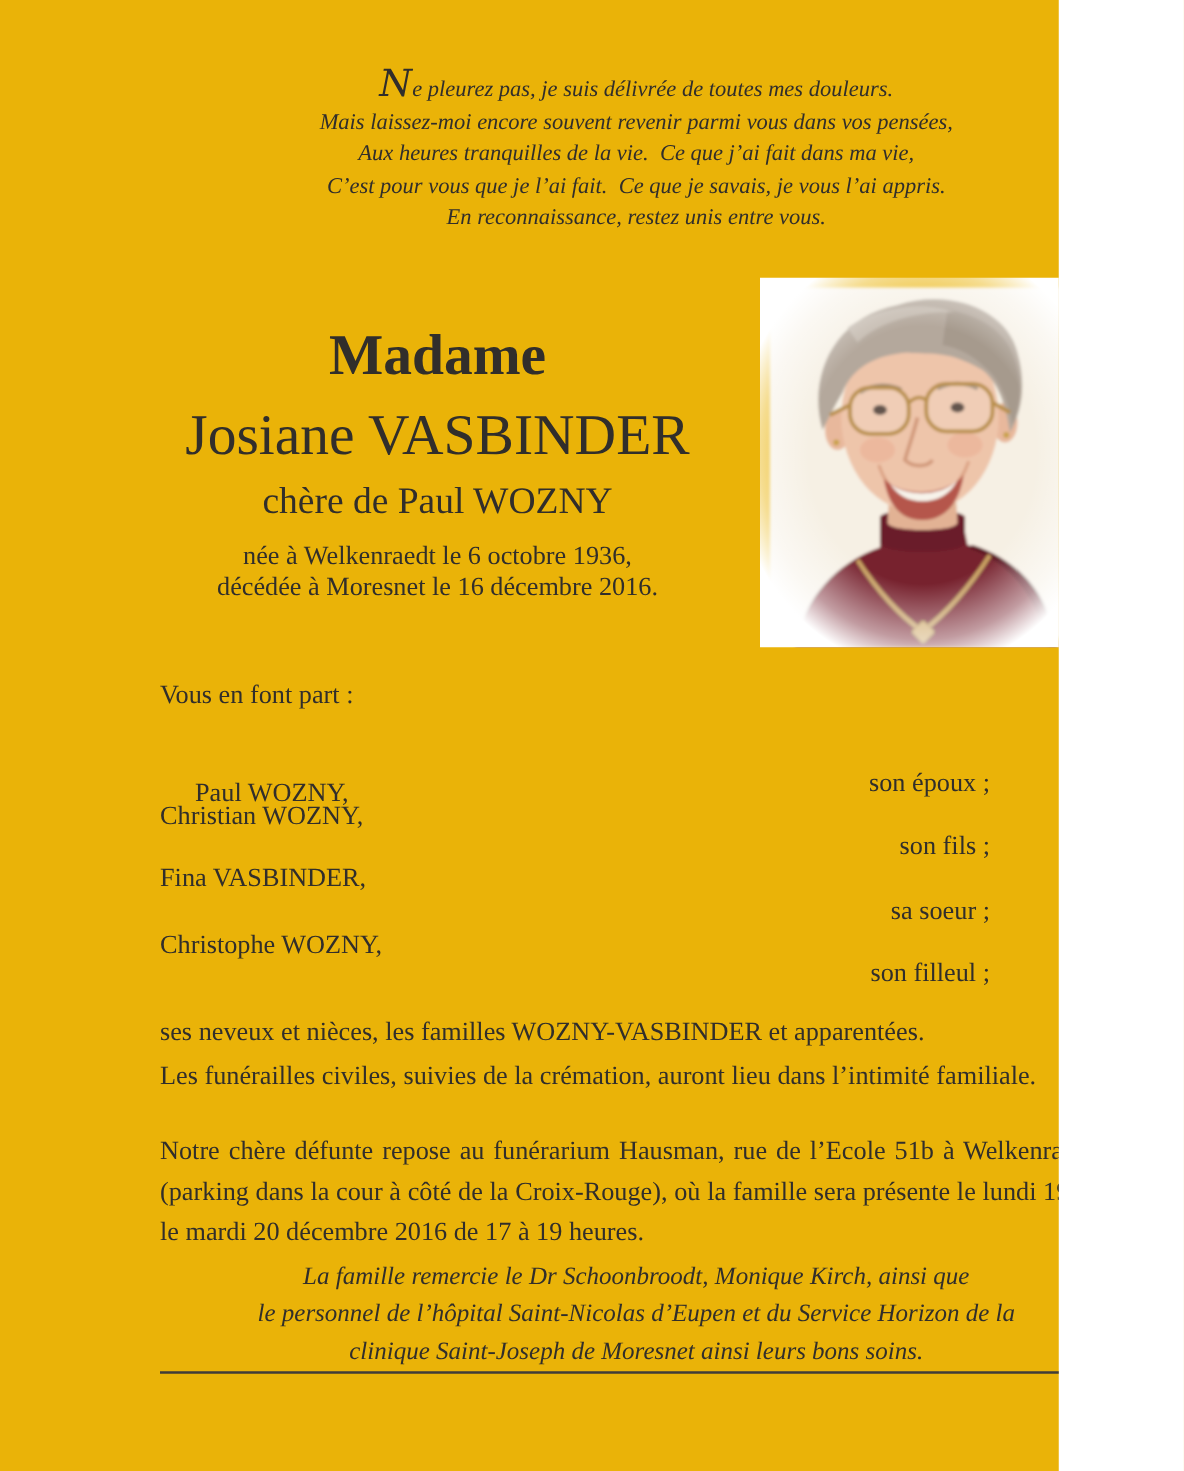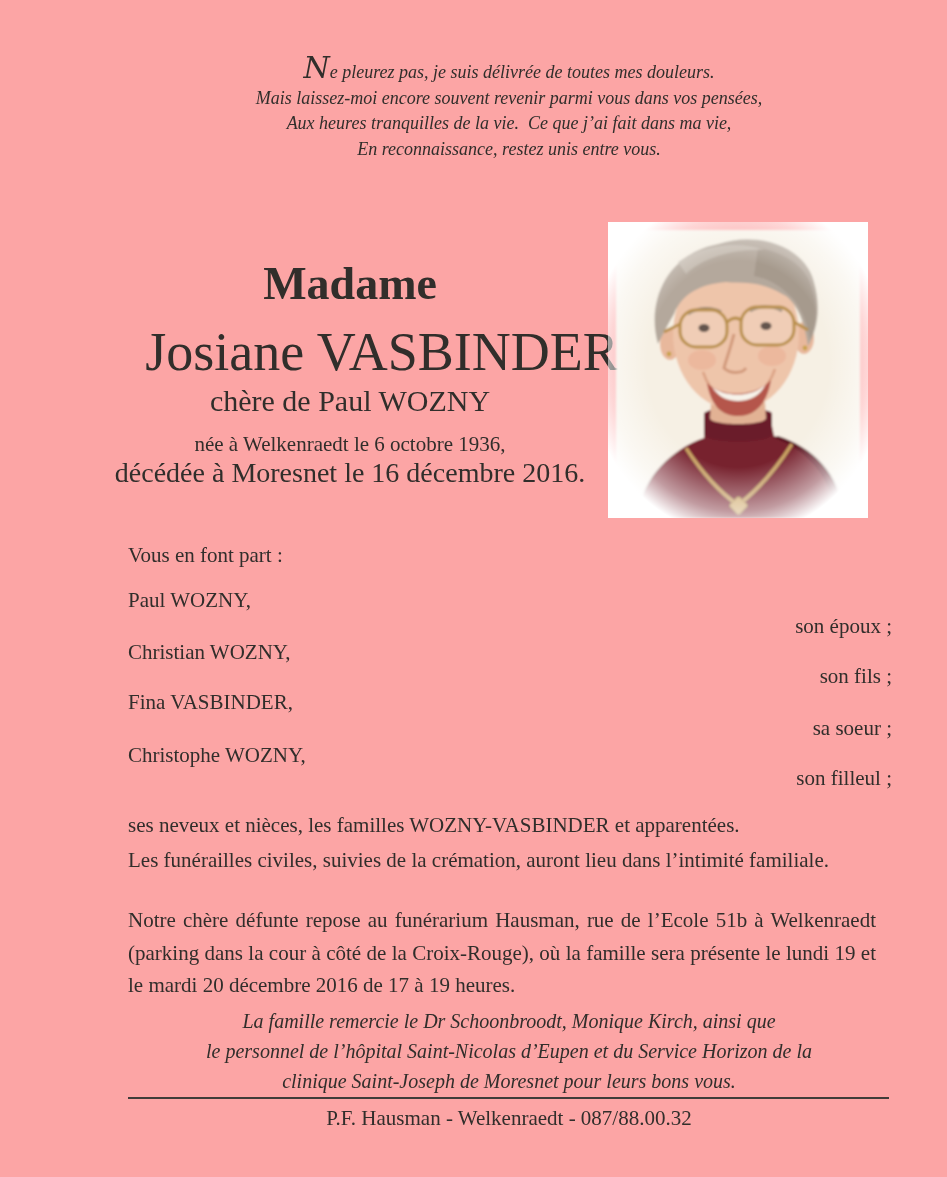--- a/index.html
+++ b/index.html
@@ -1,48 +1,48 @@
 <!DOCTYPE html>
 <html><head>
 <meta charset="utf-8">
 <style>
   html,body{margin:0;padding:0;background:#ffffff;}
   .page{
     position:relative;
-    width:947px;height:1177px;
-    background:#fca5a5;
+    width:847px;height:1177px;
+    background:#eab308;
     font-family:"Liberation Serif","DejaVu Serif",serif;
     color:#312e2b;
     overflow:hidden;
   }
   
   .epigraph{
     position:absolute;top:55px;left:128px;width:762px;
     text-align:center;font-style:italic;
     font-size:18px;line-height:25.5px;
   }
   .ep-line{white-space:pre-wrap;}
   .ep-initial{
     font-size:30px;font-style:italic;
     font-family:"DejaVu Serif","Liberation Serif",serif;
   }
   
   .title-block{position:absolute;top:0;left:0;width:700px;}
   .title-block > div{position:absolute;left:0;width:100%;text-align:center;line-height:1;}
   .t-madame{top:261px;font-size:46px;font-weight:bold;}
-  .t-name{top:325px;font-size:54px;margin-left:32px;}
+  .t-name{top:325px;font-size:46px;}
   .t-spouse{top:386px;font-size:30px;}
   .t-birth{top:434px;font-size:21px;}
-  .t-death{top:459px;font-size:28px;}
+  .t-death{top:459px;font-size:21px;}
   
   .photo{position:absolute;left:608px;top:222px;width:260px;height:296px;}
   
   .line{position:absolute;left:128px;font-size:21px;line-height:1;white-space:nowrap;}
   .intro{top:545px;}
-  .rel-name-0{top:590px;}
+  .rel-name-0{top:624px;margin-left:28px;}
   .rel-name-1{top:642px;}
   .rel-name-2{top:692px;}
   .rel-name-3{top:745px;}
   .relation{position:absolute;right:55px;left:auto;text-align:right;}
   .rel-rel-0{top:616px;}
   .rel-rel-1{top:666px;}
   .rel-rel-2{top:718px;}
   .rel-rel-3{top:768px;}
   .families{top:815px;}
   .ceremony{top:850px;}
@@ -67,20 +67,21 @@
 </style>
 </head>
 <body>
 
 <div class="page">
 
   <div class="epigraph">
     <div class="ep-line"><span class="ep-initial">N</span><span>e pleurez pas, je suis délivrée de toutes mes douleurs.</span></div>
     <div class="ep-line">Mais laissez-moi encore souvent revenir parmi vous dans vos pensées,</div>
     <div class="ep-line">Aux heures tranquilles de la vie.  Ce que j’ai fait dans ma vie,</div>
+    <div class="ep-line">C’est pour vous que je l’ai fait.  Ce que je savais, je vous l’ai appris.</div>
     <div class="ep-line">En reconnaissance, restez unis entre vous.</div>
   </div>
 
   <div class="title-block">
     <div class="t-madame">Madame</div>
     <div class="t-name">Josiane VASBINDER</div>
     <div class="t-spouse">chère de Paul WOZNY</div>
     <div class="t-birth">née à Welkenraedt le 6 octobre 1936,</div>
     <div class="t-death">décédée à Moresnet le 16 décembre 2016.</div>
   </div>
@@ -164,19 +165,18 @@
   <div class="line relation rel-rel-3">son filleul ;</div>
 
   <div class="line families">ses neveux et nièces, les familles WOZNY-VASBINDER et apparentées.</div>
   <div class="line ceremony">Les funérailles civiles, suivies de la crémation, auront lieu dans l’intimité familiale.</div>
 
   <div class="visitation">Notre chère défunte repose au funérarium Hausman, rue de l’Ecole 51b à Welkenraedt (parking dans la cour à côté de la Croix-Rouge), où la famille sera présente le lundi 19 et le mardi 20 décembre 2016 de 17 à 19 heures.</div>
 
   <div class="thanks">
     <div>La famille remercie le Dr Schoonbroodt, Monique Kirch, ainsi que</div>
     <div>le personnel de l’hôpital Saint-Nicolas d’Eupen et du Service Horizon de la</div>
-    <div>clinique Saint-Joseph de Moresnet pour leurs bons vous.</div>
+    <div>clinique Saint-Joseph de Moresnet ainsi leurs bons soins.</div>
   </div>
 
   <div class="rule"></div>
-  <div class="footer-line">P.F. Hausman - Welkenraedt - 087/88.00.32</div>
 
 </div>
 
 </body></html>

